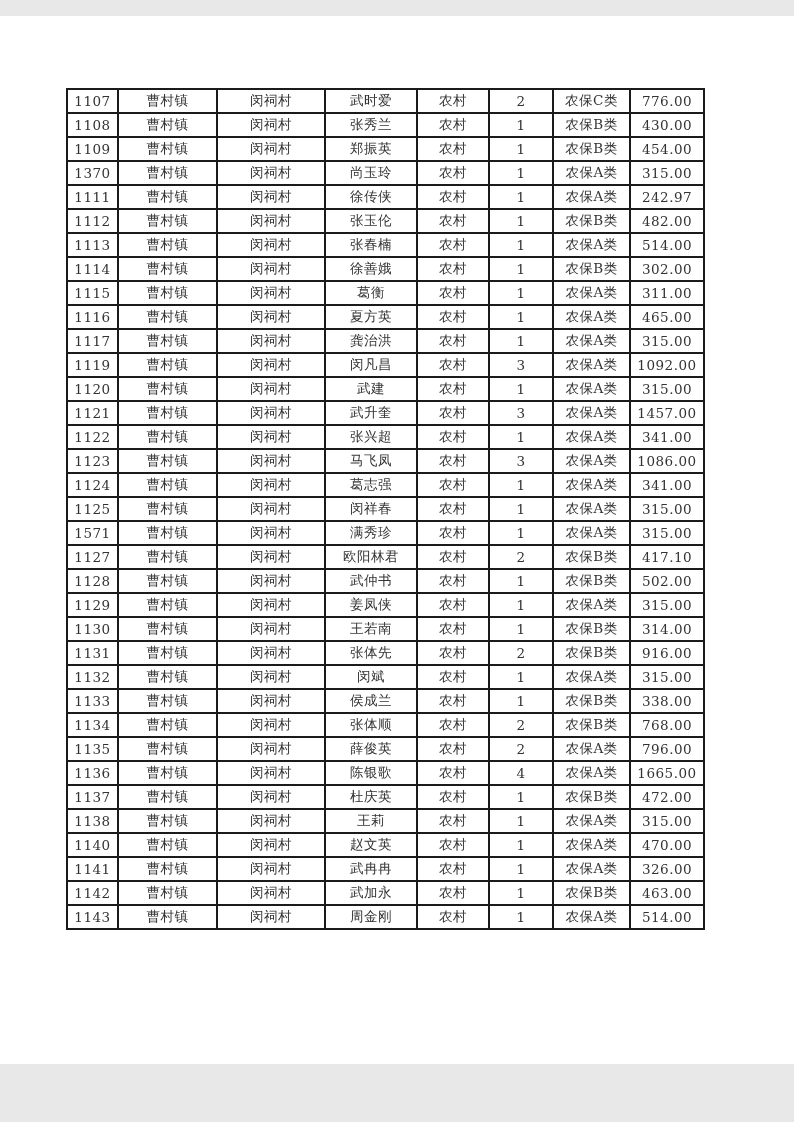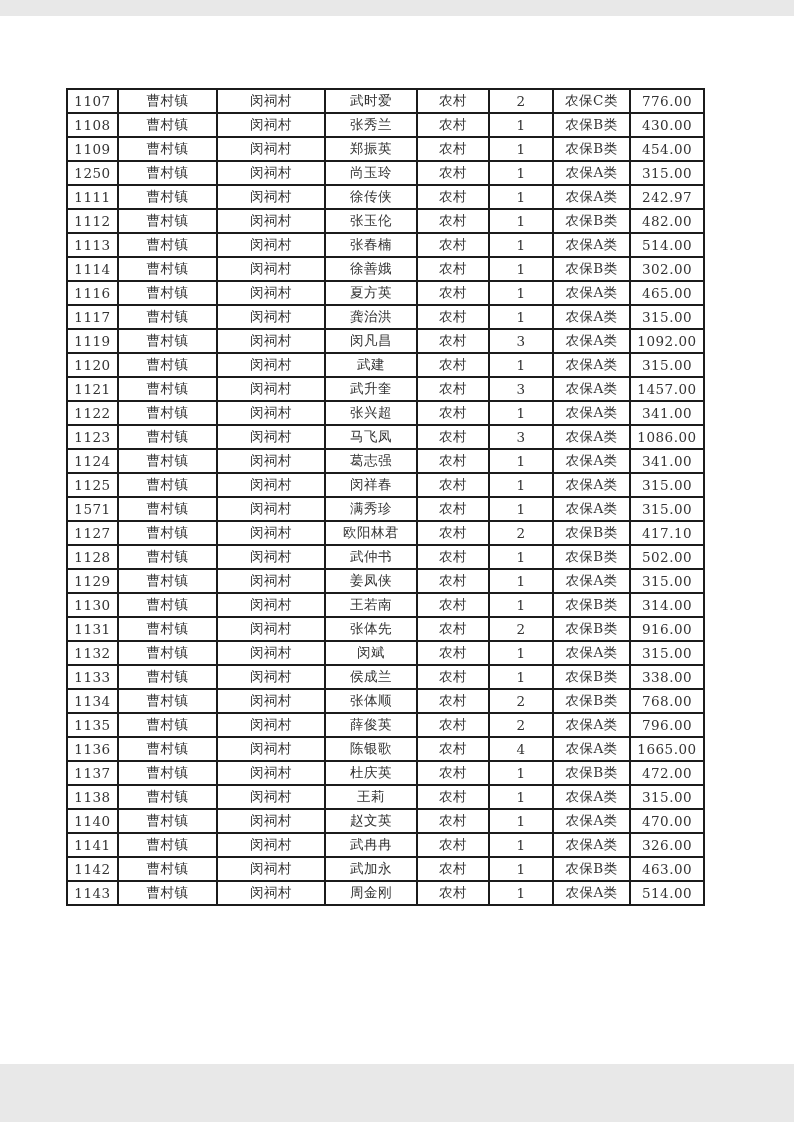--- a/index.html
+++ b/index.html
@@ -84,21 +84,21 @@
     <td>1109</td>
     <td>曹村镇</td>
     <td>闵祠村</td>
     <td>郑振英</td>
     <td>农村</td>
     <td>1</td>
     <td>农保B类</td>
     <td>454.00</td>
   </tr>
         <tr>
-    <td>1250</td>
+    <td>1370</td>
     <td>曹村镇</td>
     <td>闵祠村</td>
     <td>尚玉玲</td>
     <td>农村</td>
     <td>1</td>
     <td>农保A类</td>
     <td>315.00</td>
   </tr>
         <tr>
     <td>1111</td>
@@ -132,20 +132,30 @@
   </tr>
         <tr>
     <td>1114</td>
     <td>曹村镇</td>
     <td>闵祠村</td>
     <td>徐善娥</td>
     <td>农村</td>
     <td>1</td>
     <td>农保B类</td>
     <td>302.00</td>
+  </tr>
+        <tr>
+    <td>1115</td>
+    <td>曹村镇</td>
+    <td>闵祠村</td>
+    <td>葛衡</td>
+    <td>农村</td>
+    <td>1</td>
+    <td>农保A类</td>
+    <td>311.00</td>
   </tr>
         <tr>
     <td>1116</td>
     <td>曹村镇</td>
     <td>闵祠村</td>
     <td>夏方英</td>
     <td>农村</td>
     <td>1</td>
     <td>农保A类</td>
     <td>465.00</td>

